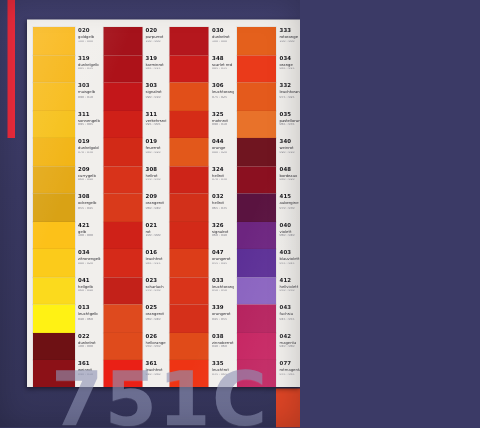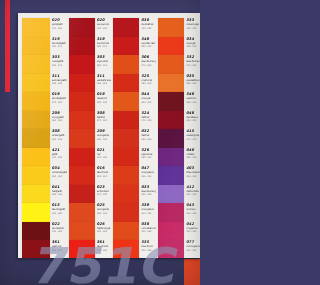--- a/index.html
+++ b/index.html
@@ -1,21 +1,21 @@
 <!DOCTYPE html>
 <html><head>
 <meta charset="utf-8">
 <style>
   html,body{margin:0;padding:0;}
   body{
     width:200px;height:285px;overflow:hidden;position:relative;
     background:#3b3a66;
     font-family:"Liberation Sans",sans-serif;
   }
-  #stage{position:absolute;inset:0;overflow:hidden;font-style:italic;}
+  #stage{position:absolute;inset:0;overflow:hidden;}
 
   
   .backdrop{
     position:absolute;inset:0;
     background:linear-gradient(180deg,#403f6d 0%,#3a3963 45%,#343459 100%);
   }
   
   .left-stripe{
     position:absolute;left:5px;top:0;width:5px;height:92px;
     background:linear-gradient(180deg,#ee2b3c 0%,#e8263a 70%,#d8243a 100%);

